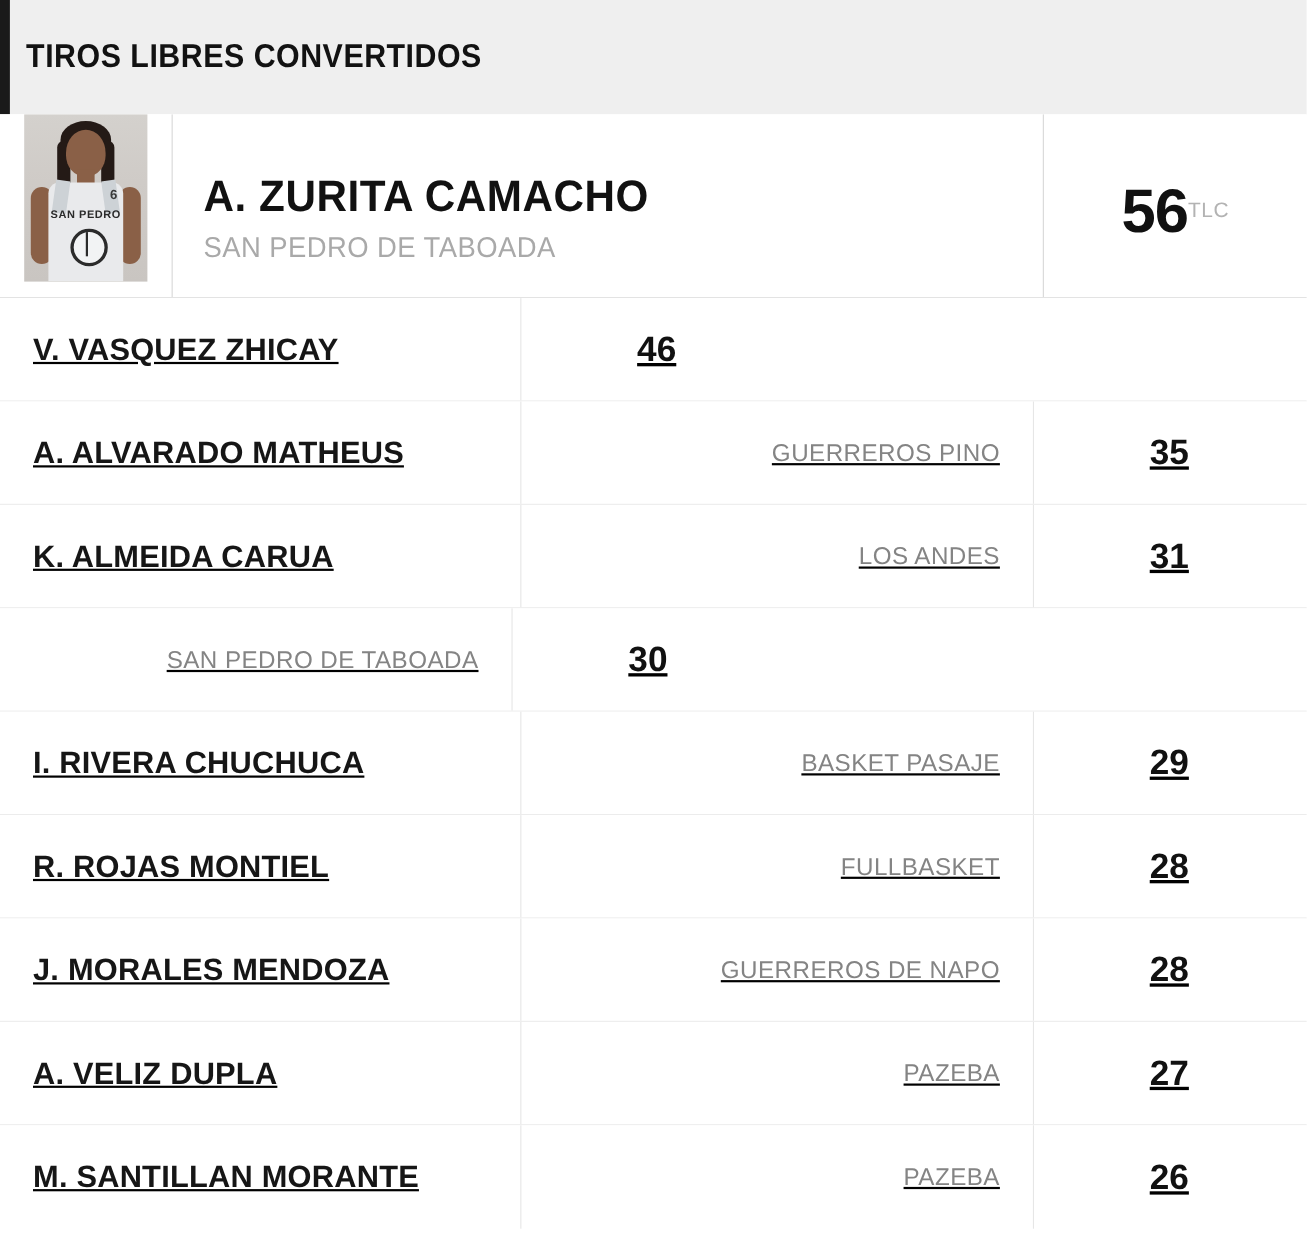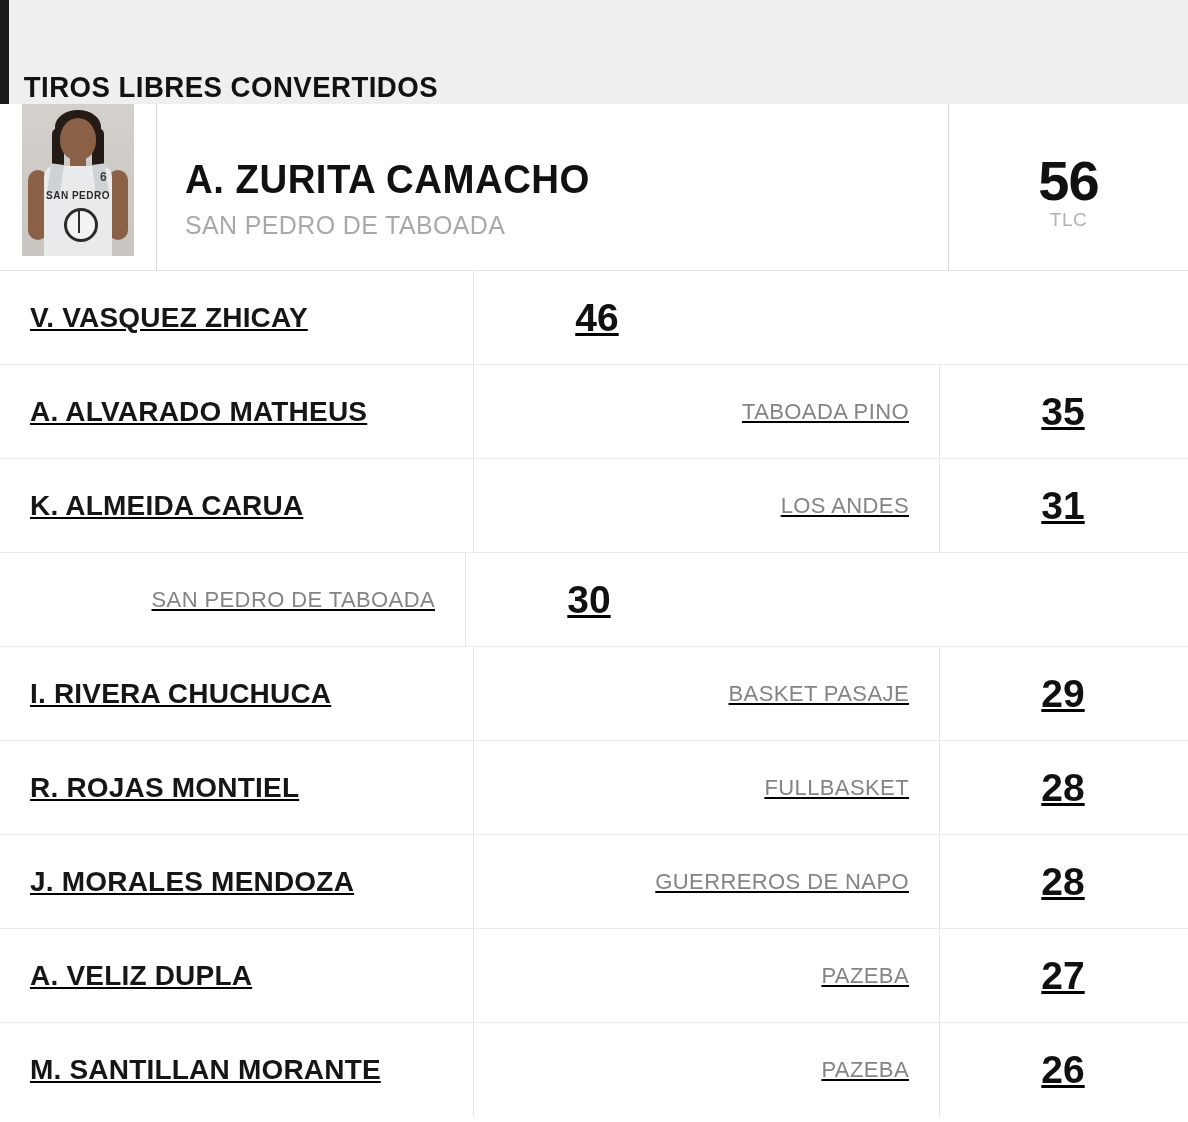--- a/index.html
+++ b/index.html
@@ -20,21 +20,21 @@
     height: 1122px;
     background: #ffffff;
     box-sizing: border-box;
   }
 
   
   .header {
     height: 104px;
     background: #efefef;
     display: flex;
-    align-items: flex-end;
+    align-items: center;
     box-sizing: border-box;
     border-left: 9px solid #1a1a1a;
   }
   .header-title {
     font-size: 30px;
     font-weight: bold;
     letter-spacing: 0.5px;
     color: #121212;
     padding-left: 16px;
     font-family: "Liberation Sans", sans-serif;
@@ -199,21 +199,20 @@
     letter-spacing: 0.4px;
     transform: scaleX(0.96);
     transform-origin: left center;
   }
 
   .leader-stat {
     width: 240px;
     min-width: 240px;
     border-left: 1px solid #d8d8d8;
     display: flex;
-    flex-direction: column;
     align-items: center;
     justify-content: center;
     box-sizing: border-box;
     padding-top: 10px;
   }
   .leader-stat-value {
     font-size: 56px;
     font-weight: bold;
     color: #111111;
     line-height: 1;
@@ -268,21 +267,21 @@
     letter-spacing: 0.4px;
     box-sizing: border-box;
     border-right: 1px solid #e6e6e6;
   }
   .cell-value {
     width: 246px;
     min-width: 246px;
     display: flex;
     align-items: center;
     justify-content: center;
-    font-size: 39px;
+    font-size: 32px;
     font-weight: bold;
     color: #111111;
     box-sizing: border-box;
   }
 </style>
 </head>
 <body>
 
 <div class="board">
 
@@ -318,21 +317,21 @@
     </div>
   </div>
 
   <div class="rows" id="rows">
       <div class="row">
         <div class="cell-name">V. VASQUEZ ZHICAY</div>
         <div class="cell-value">46</div>
       </div>
       <div class="row">
         <div class="cell-name">A. ALVARADO MATHEUS</div>
-        <div class="cell-team">TABOADA PINO</div>
+        <div class="cell-team">GUERREROS PINO</div>
         <div class="cell-value">35</div>
       </div>
       <div class="row">
         <div class="cell-name">K. ALMEIDA CARUA</div>
         <div class="cell-team">LOS ANDES</div>
         <div class="cell-value">31</div>
       </div>
       <div class="row">
         <div class="cell-team">SAN PEDRO DE TABOADA</div>
         <div class="cell-value">30</div>

